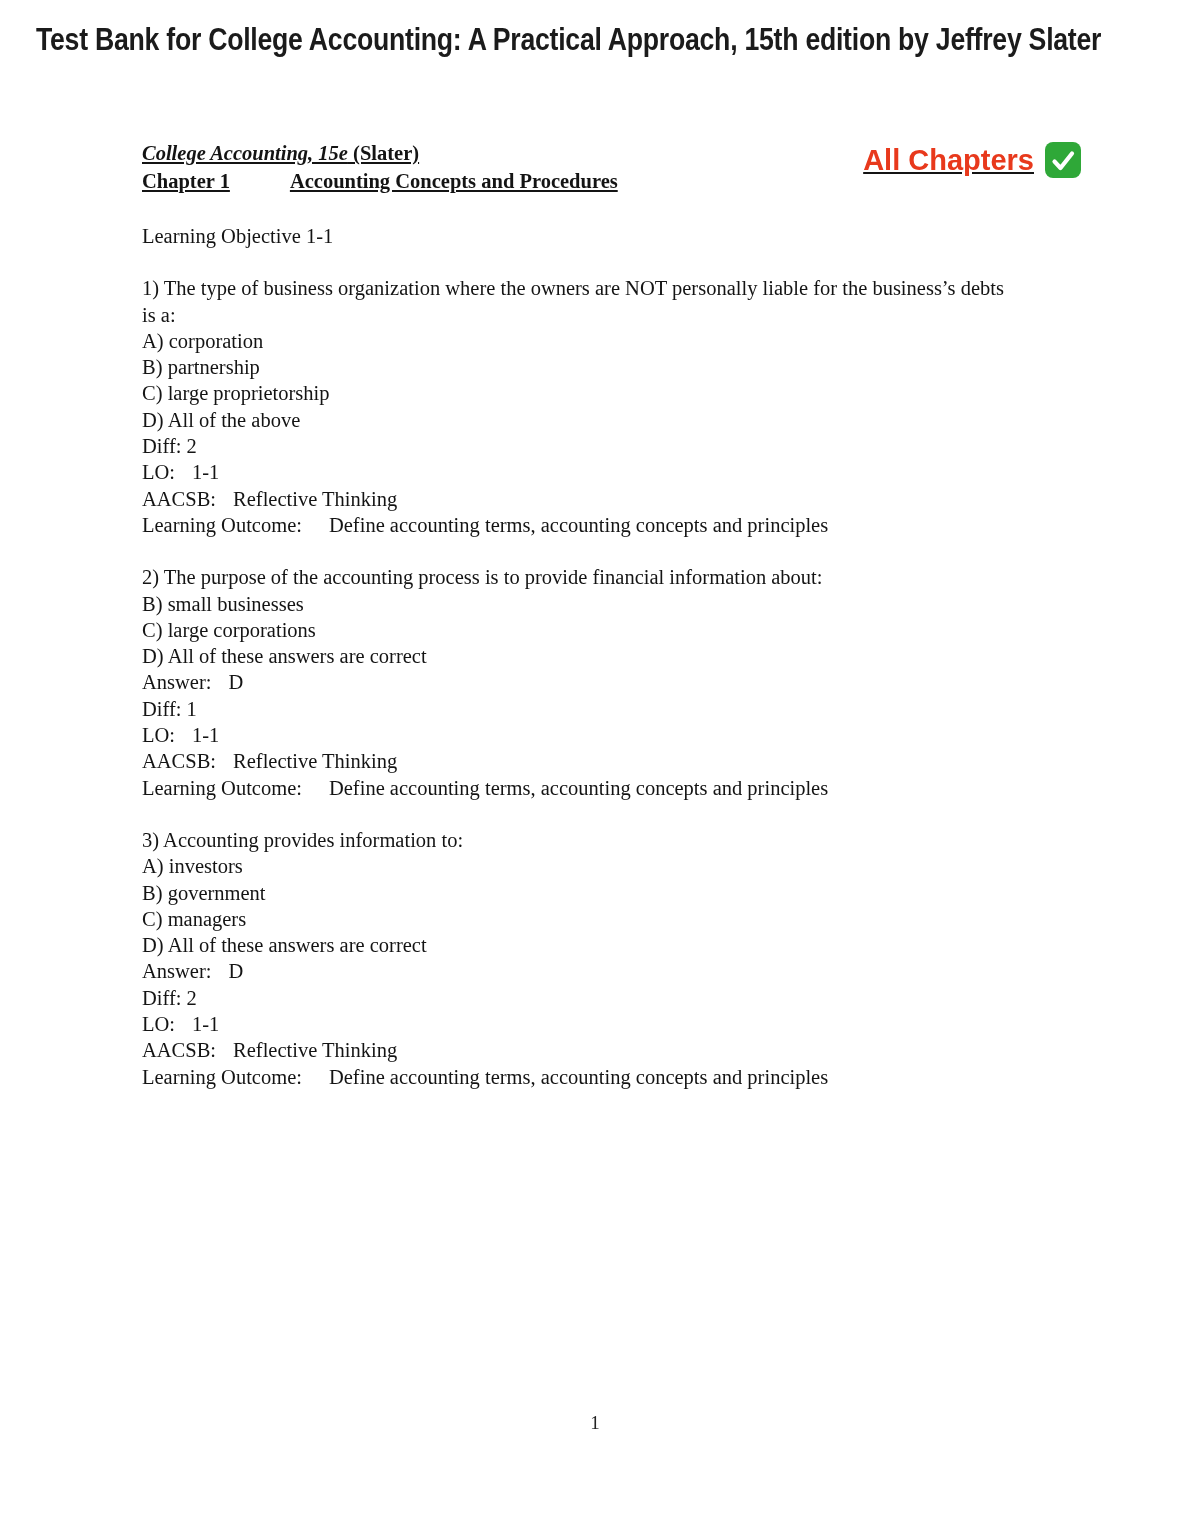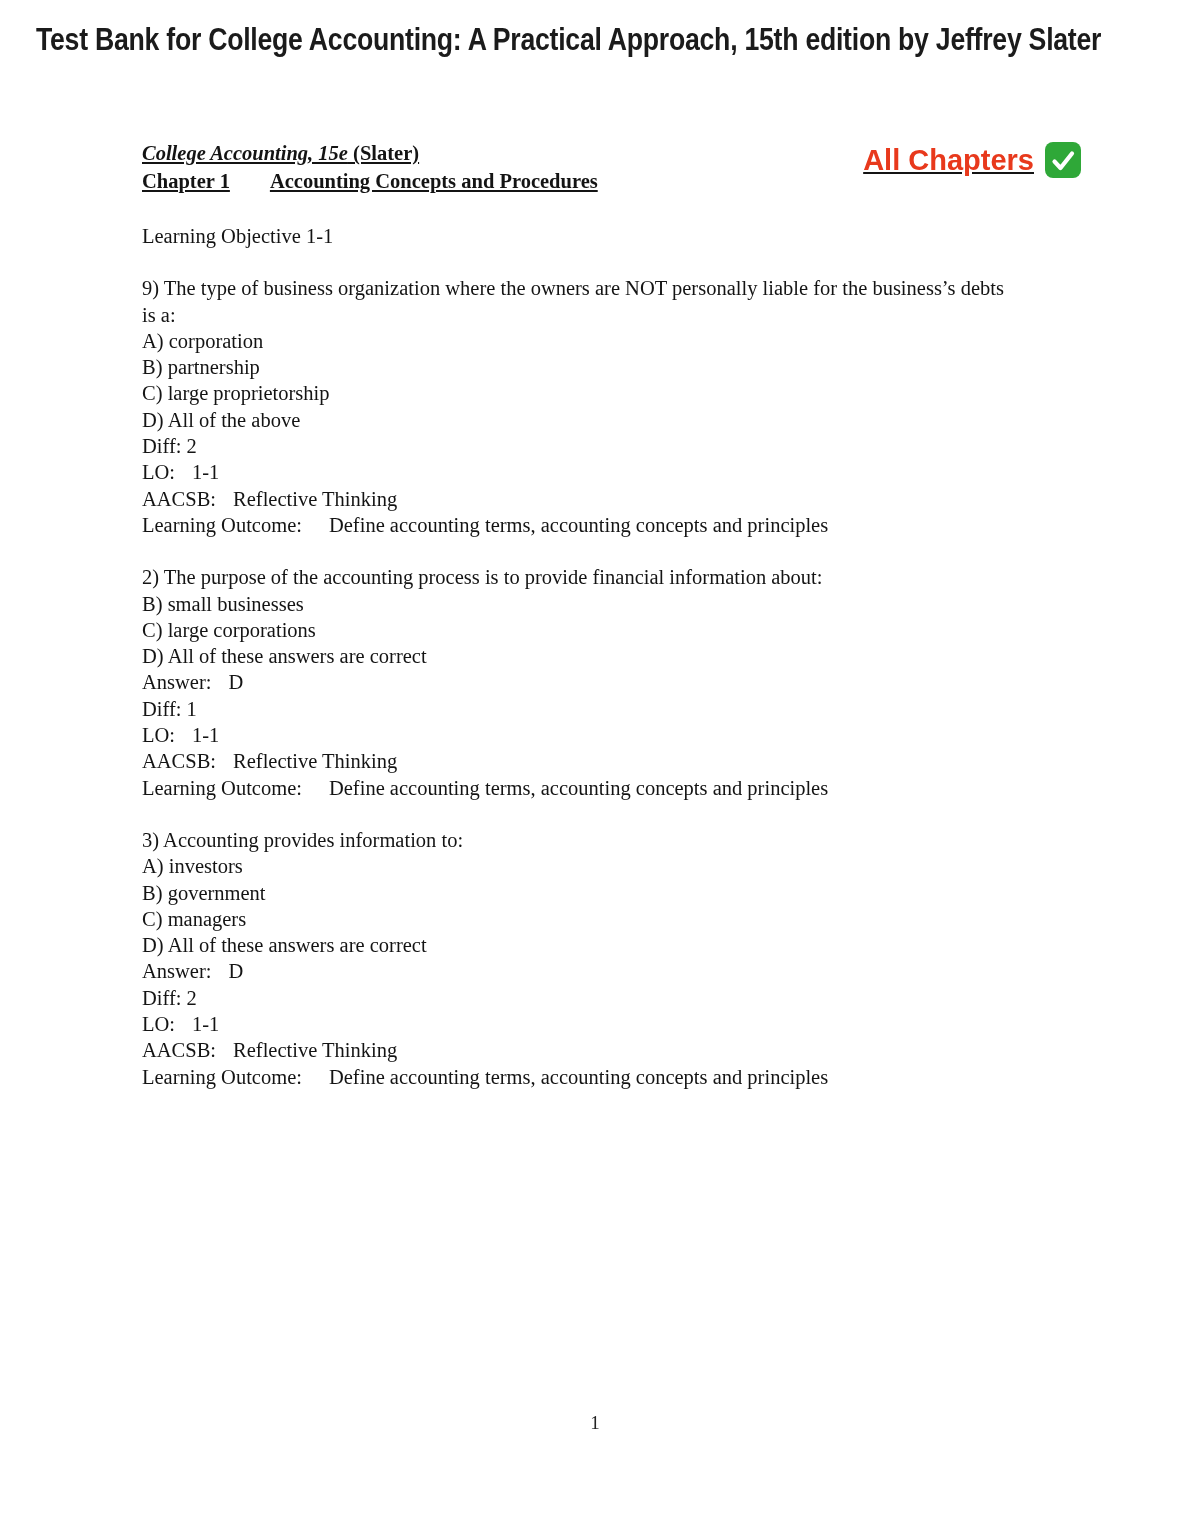--- a/index.html
+++ b/index.html
@@ -11,21 +11,21 @@
   .doc-header {
     position:absolute; top:22px; left:36px;
     font-family:"Liberation Sans", sans-serif; font-weight:bold; font-size:31px;
     white-space:nowrap; letter-spacing:-0.3px;
     transform:scaleX(0.86); transform-origin:0 0; color:#1b1b1b;
   }
   .content { position:absolute; top:140px; left:142px; width:940px; }
   .title-row { display:flex; justify-content:space-between; align-items:flex-start;text-decoration:underline; }
   .book-line, .chapter-line { font-size:20.5px; font-weight:bold; line-height:27.5px; }
   .book-title-italic { font-style:italic; }
-  .chapter-name { margin-left:40px; }
+  .chapter-name { margin-left:60px; }
   .badge { display:flex; align-items:center; gap:10px; margin-top:1px; }
   .badge-label {
     font-family:"Liberation Sans", sans-serif; font-weight:bold; font-size:29px;
     color:#e8391c; white-space:nowrap;
   }
   .check-icon { display:inline-block; width:38px; height:38px; }
   .objective { margin-top:28px; font-size:20.5px; line-height:26.3px; }
   .question { margin-top:26px; font-size:20.5px; line-height:26.3px; }
   .line { min-height:26.3px; }
   .stem { max-width:930px; }
@@ -60,21 +60,21 @@
           <path d="M10.5 20.5 L16.5 27 L28 12.5" stroke="#ffffff" stroke-width="4.2" fill="none" stroke-linecap="round" stroke-linejoin="round"></path>
         </svg>
       </span>
     </div>
   </div>
 
   <div class="objective">Learning Objective 1-1</div>
 
   <div class="question">
     <div class="line stem">
-      <div class="line">9) The type of business organization where the owners are NOT personally liable for the business’s debts</div>
+      <div class="line">1) The type of business organization where the owners are NOT personally liable for the business’s debts</div>
       <div class="line">is a:</div>
     </div>
     <div class="line">A) corporation</div>
     <div class="line">B) partnership</div>
     <div class="line">C) large proprietorship</div>
     <div class="line">D) All of the above</div>
     <div class="line meta"><span>Diff: </span><span>2</span></div>
     <div class="line meta"><span>LO:</span><span class="gap">1-1</span></div>
     <div class="line meta"><span>AACSB:</span><span class="gap">Reflective Thinking</span></div>
     <div class="line meta"><span>Learning Outcome:</span><span class="gap-lg">Define accounting terms, accounting concepts and principles</span></div>

